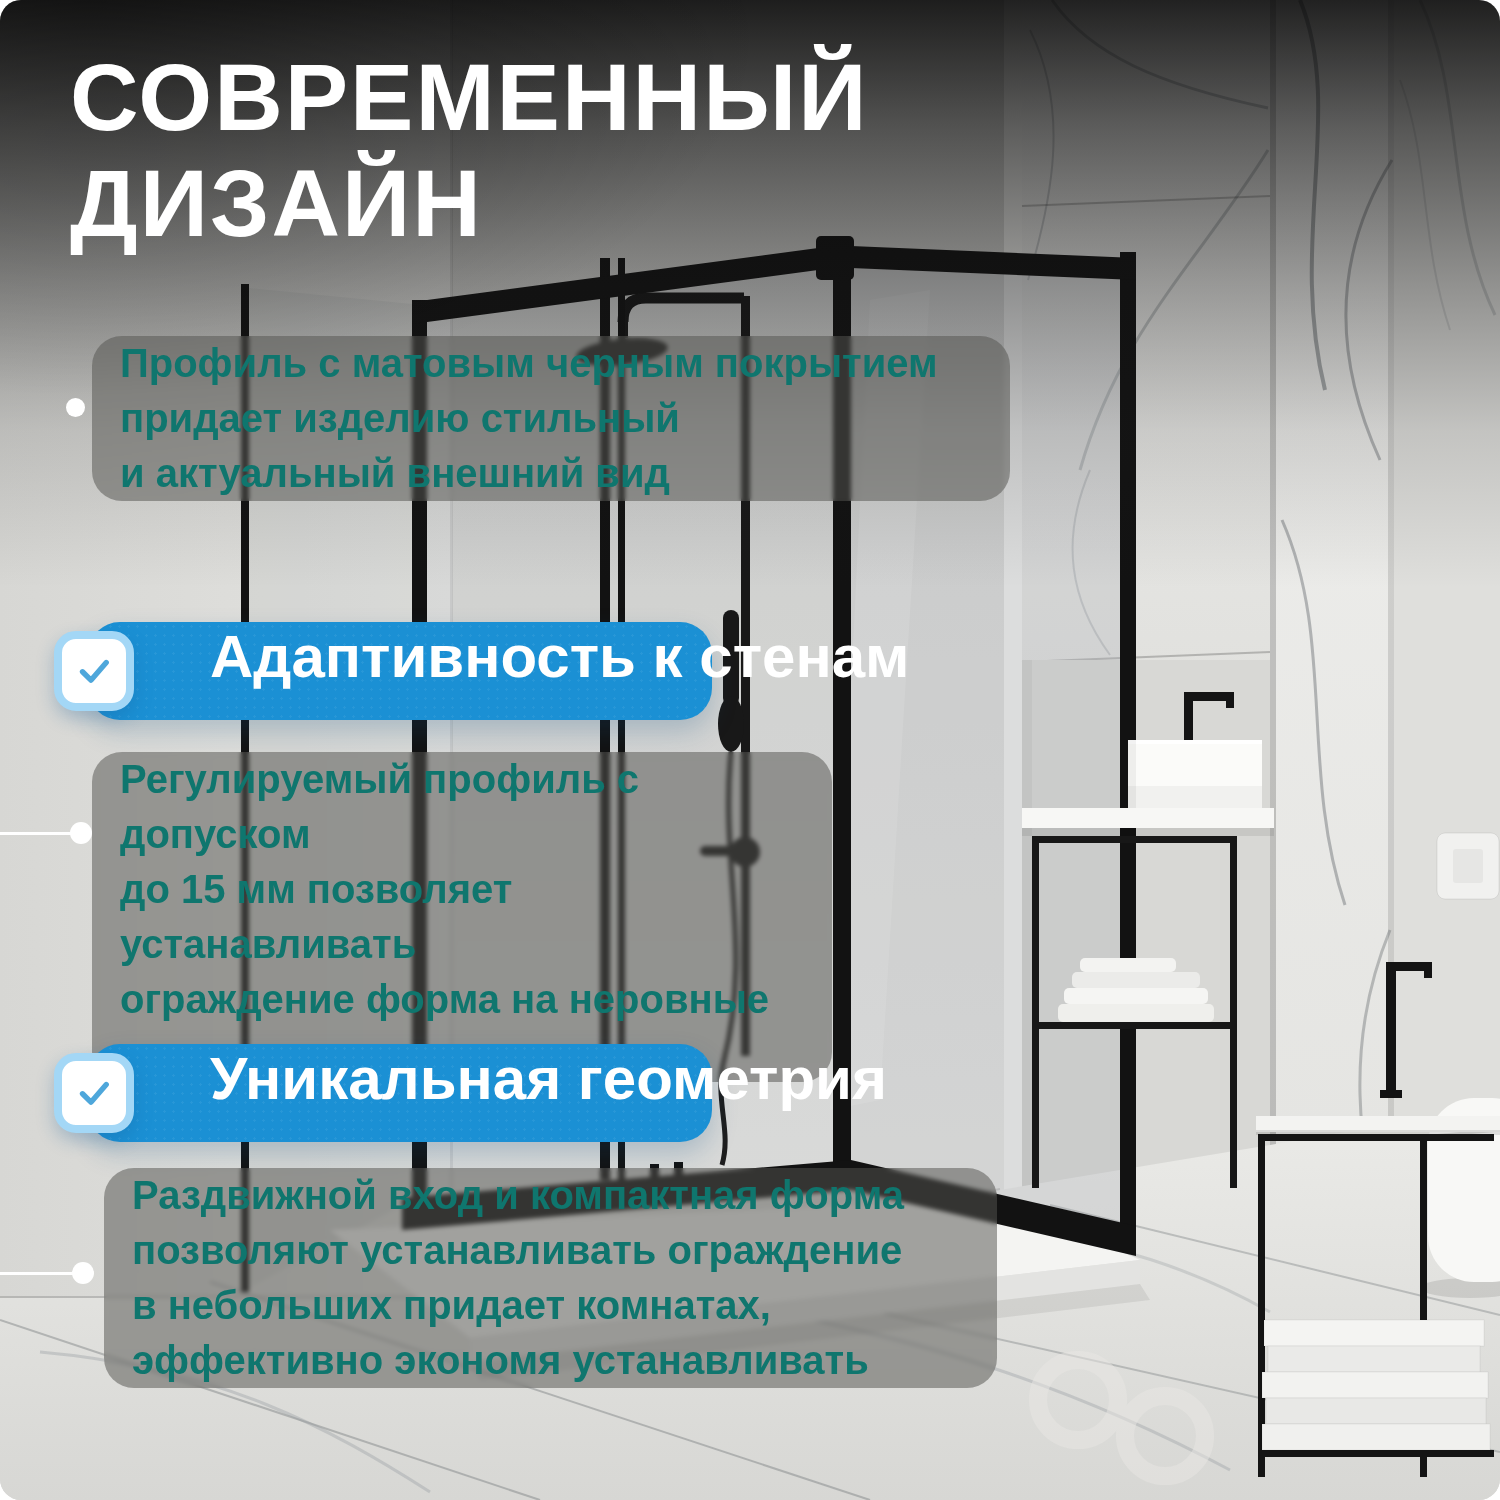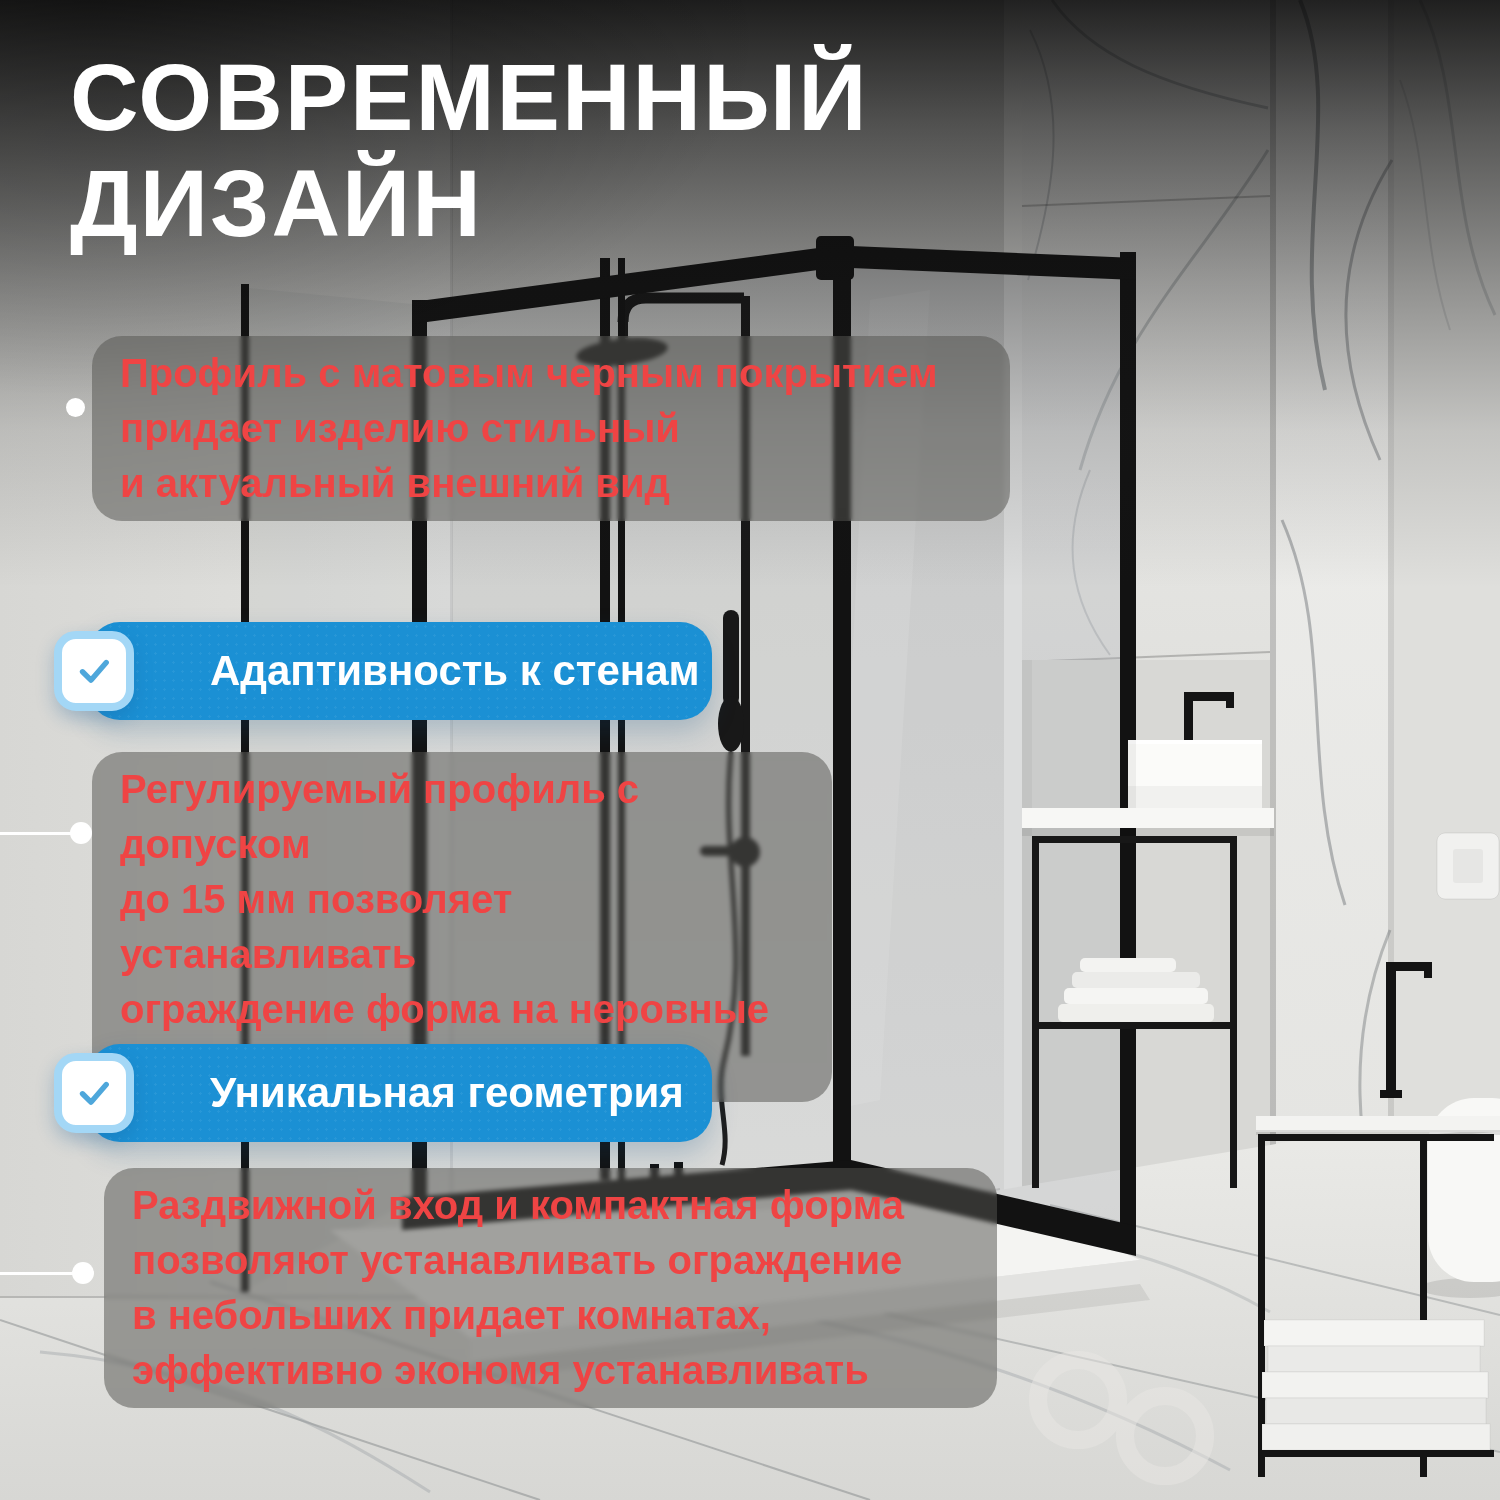--- a/index.html
+++ b/index.html
@@ -1,18 +1,19 @@
 <!DOCTYPE html>
 <html lang="ru" style="--accent_blue: #1b90d4; --checkbox_border: #a3d7f6; --checkmark_blue: #4ea7db; --panel_overlay: rgba(85,85,80,0.52); --title_text: #ffffff;"><head>
 <meta charset="utf-8">
 <style>
   html,body{margin:0;padding:0;background:#ffffff;}
   .stage{
     position:relative;width:1500px;height:1500px;overflow:hidden;
     font-family:"Liberation Sans",sans-serif;
+    border-radius:21px;
   }
   .scene{position:absolute;left:0;top:0;}
   .vignette{
     position:absolute;left:0;top:0;width:1500px;height:980px;pointer-events:none;
     background:linear-gradient(180deg,
       rgba(5,5,5,0.88) 0%,
       rgba(10,10,10,0.64) 13%,
       rgba(18,18,18,0.38) 29%,
       rgba(28,28,28,0.14) 44%,
       rgba(0,0,0,0) 60%);
@@ -25,36 +26,36 @@
   .content{position:absolute;inset:0;z-index:5;}
 
   .title{
     position:absolute;left:70px;top:44px;margin:0;
     color:var(--title_text,#fff);font-weight:700;font-size:95px;line-height:106px;
     letter-spacing:2px;
   }
   .panel{
     position:absolute;box-sizing:border-box;
     background:var(--panel_overlay,rgba(85,85,80,0.52));
-    border-radius:30px;padding:10px 28px;
-    color:#ef4444;font-weight:700;font-size:40px;line-height:55px;
+    border-radius:30px;padding:0 28px;
+    color:#0f766e;font-weight:700;font-size:40px;line-height:55px;
     -webkit-backdrop-filter:blur(2px);backdrop-filter:blur(2px);
   }
   .panel1{left:92px;top:336px;width:918px;}
   .panel2{left:92px;top:752px;width:740px;}
   .panel3{left:104px;top:1168px;width:893px;}
 
   .pill{
     position:absolute;height:98px;width:624px;border-radius:32px;
     background-color:var(--accent_blue,#1b90d4);
     background-image:radial-gradient(rgba(255,255,255,0.06) 1.2px, transparent 1.2px);
     background-size:9px 9px;
-    display:flex;align-items:center;
+    display:flex;align-items:flex-start;
     box-shadow:0 12px 26px rgba(20,80,130,0.22);
-    color:#fff;font-weight:700;font-size:42px;
+    color:#fff;font-weight:700;font-size:60px;
   }
   .pill1{left:88px;top:622px;}
   .pill2{left:88px;top:1044px;}
   .pill-label{padding-left:122px;white-space:nowrap;}
   .checkbox{
     position:absolute;left:-34px;top:9px;width:80px;height:80px;box-sizing:border-box;
     background:#fff;border:8px solid var(--checkbox_border,#a3d7f6);border-radius:22px;
     display:flex;align-items:center;justify-content:center;
     box-shadow:0 8px 18px rgba(25,95,150,0.28);
   }

